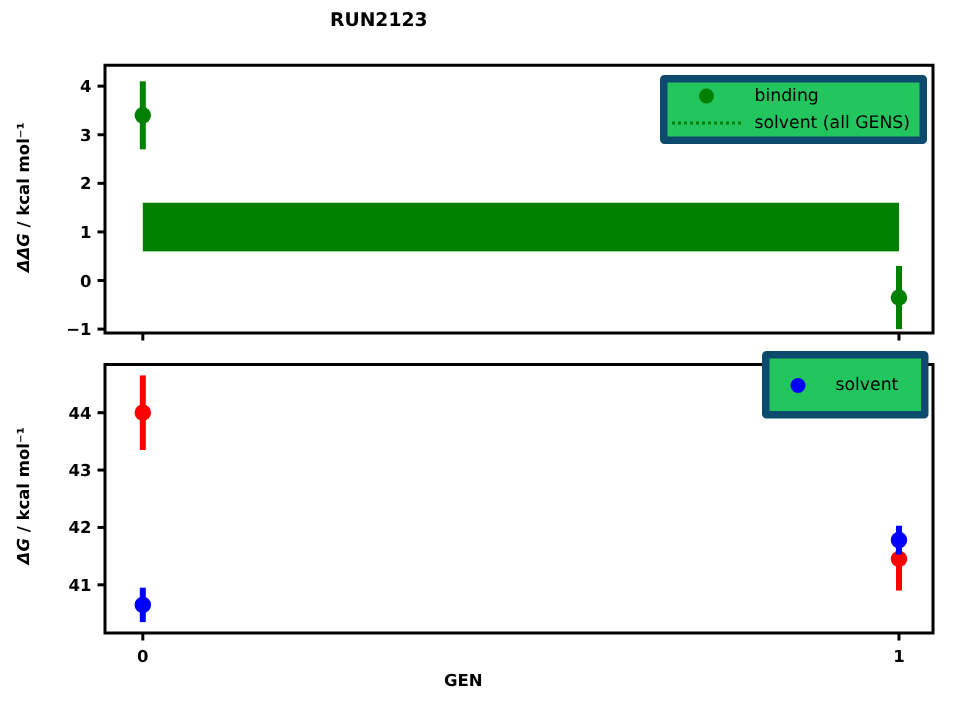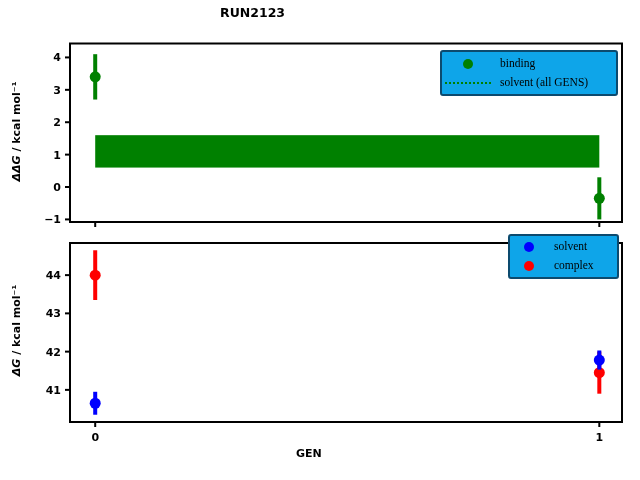--- a/index.html
+++ b/index.html
@@ -34,30 +34,29 @@
   #ylabel-bottom { left: -74px; top: 324px; }
   .xlabel {
     position: absolute;
     left: 296px; top: 447px; width: 100px;
     text-align: left;
     font-size: 11px;
     font-weight: bold;
   }
   .legend {
     position: absolute;
-    background: #0ea5e9;
-    border: 2px solid #0c4a6e;
+    background: #22c55e;
+    border: 5px solid #0c4a6e;
     border-radius: 3px;
     box-sizing: border-box;
     display: flex;
     flex-direction: column;
     justify-content: center;
     font-size: 11.5px;
     line-height: 1;
-    font-family: Liberation Serif, serif;
   }
   #legend-top { left: 440px; top: 50px; width: 178px; height: 46px; }
   #legend-bottom { left: 508px; top: 234px; width: 111px; height: 45px; }
   .legend-row { display: flex; align-items: center; height: 19px; }
   .legend-handle {
     display: flex;
     align-items: center;
     justify-content: center;
     flex: 0 0 auto;
   }
@@ -147,21 +146,15 @@
     </div>
   </div>
 
   <div id="legend-bottom" class="legend">
     <div class="legend-row">
       <span class="legend-handle">
         <span class="dot" style="background-color: rgb(0, 0, 255);"></span>
       </span>
       <span class="legend-label">solvent</span>
     </div>
-    <div class="legend-row">
-      <span class="legend-handle">
-        <span class="dot" style="background-color: rgb(255, 0, 0);"></span>
-      </span>
-      <span class="legend-label">complex</span>
-    </div>
   </div>
 
 </div>
 
 </body></html>

